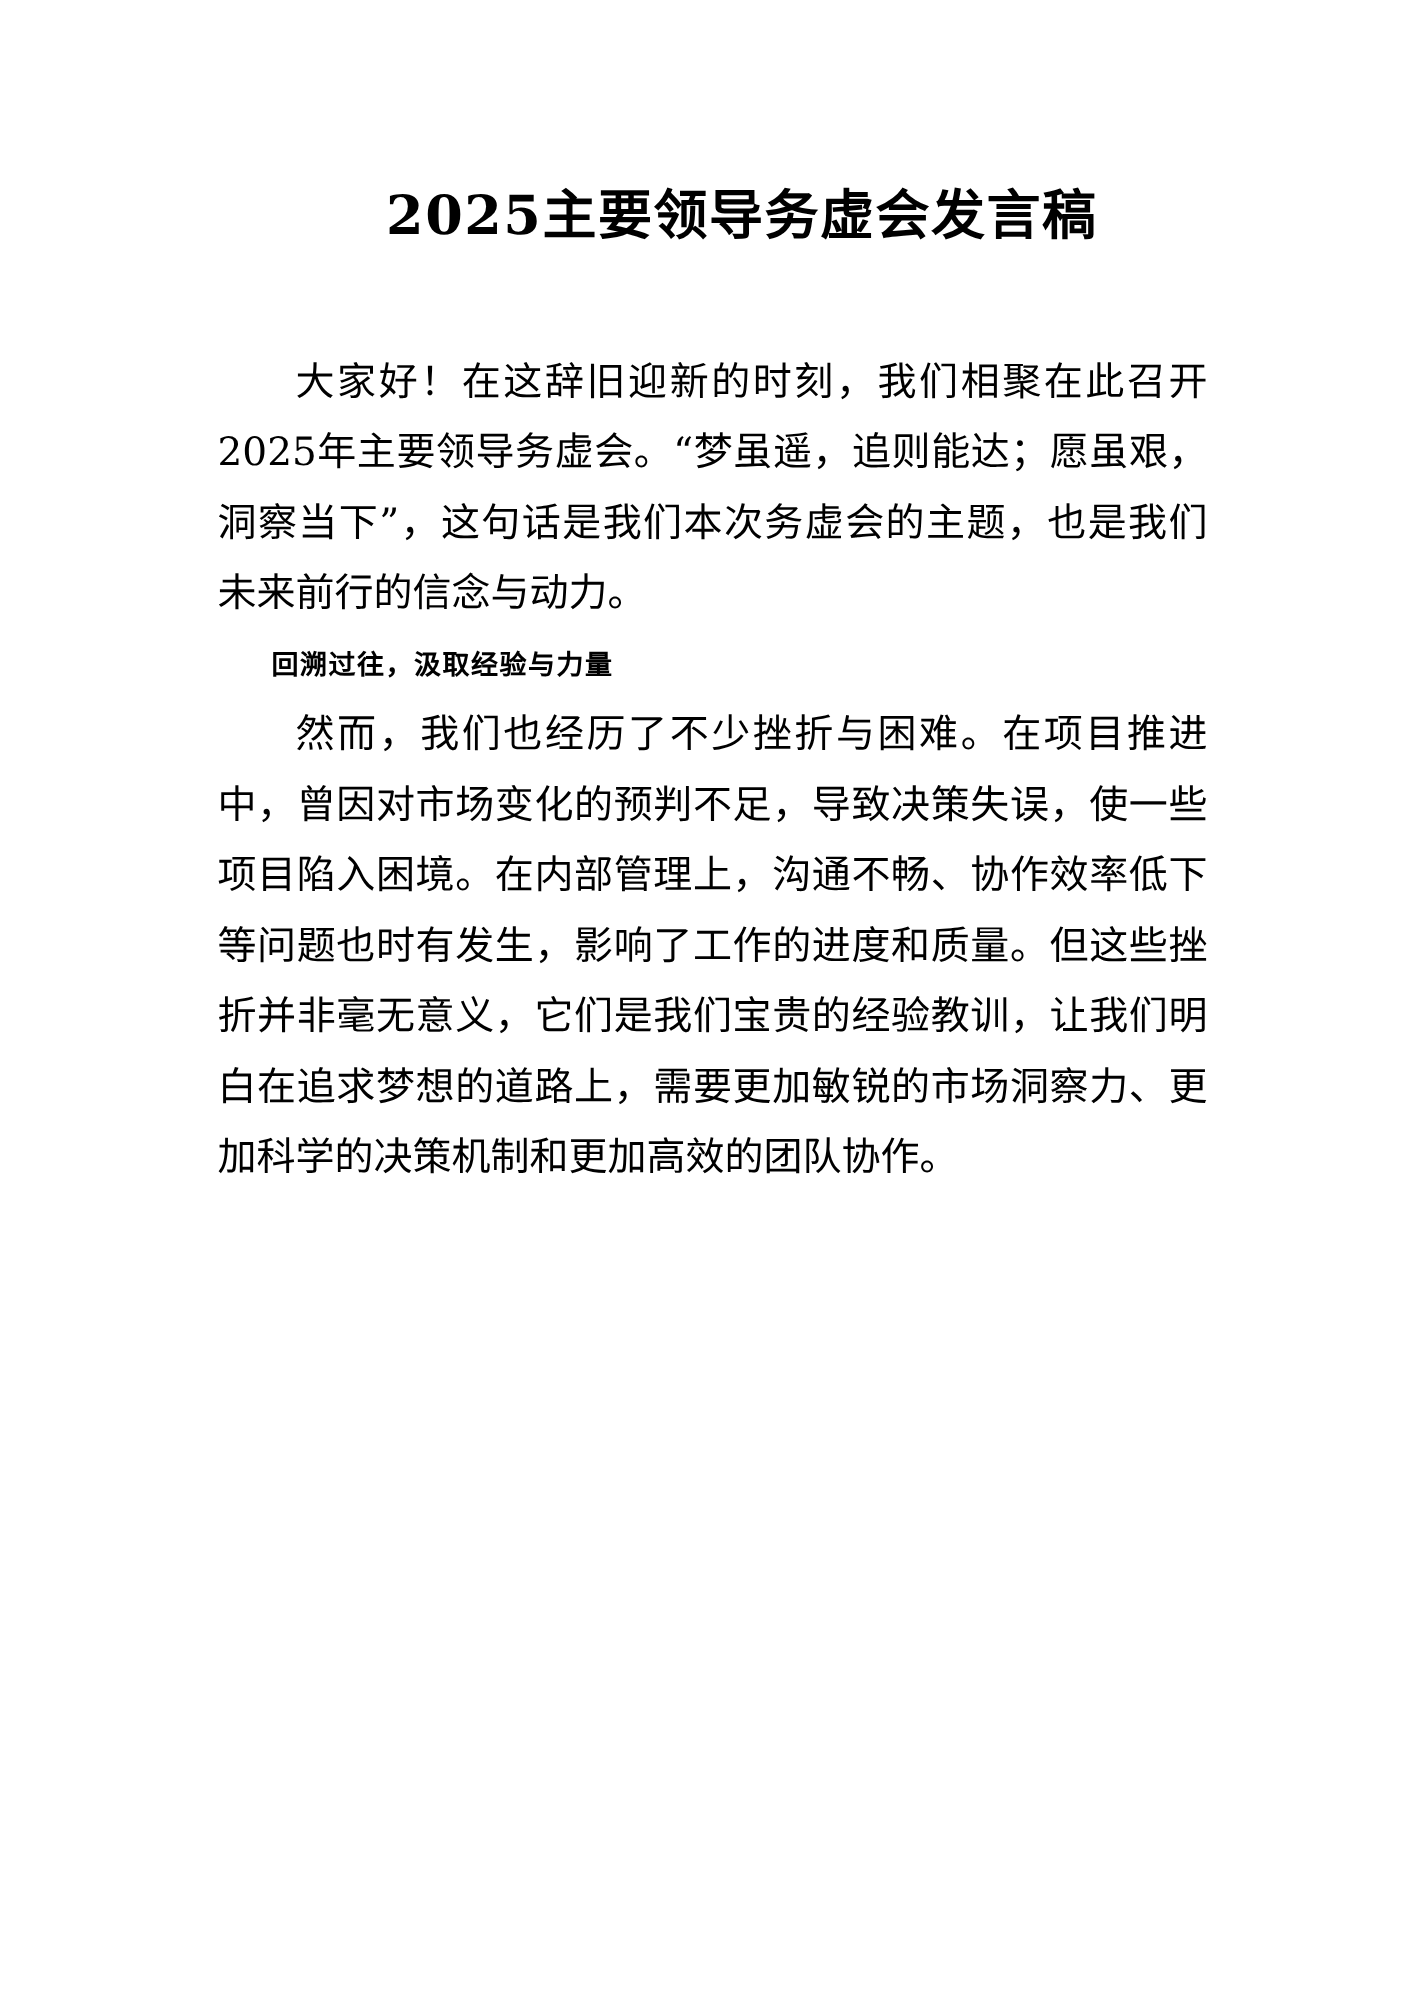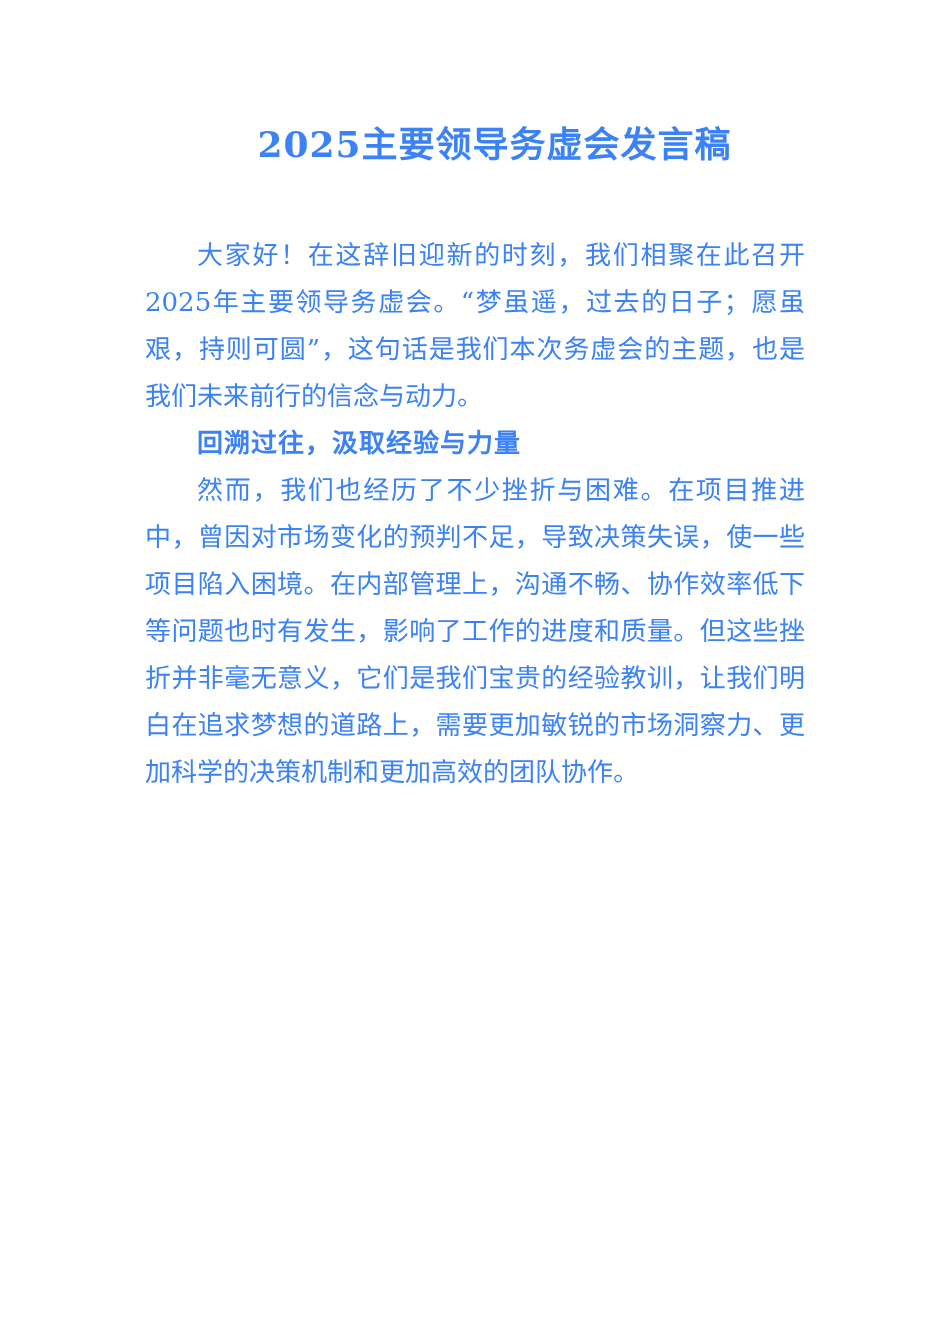--- a/index.html
+++ b/index.html
@@ -9,21 +9,21 @@
     background: #ffffff;
   }
   .page {
     position: relative;
     width: 950px;
     height: 1344px;
     margin: 0 auto;
     background: #ffffff;
     box-sizing: border-box;
     padding: 118px 106px 0 145px;
-    color: #3b82f6;
+    color: #000000;
     font-family: "DejaVu Serif", "Liberation Serif", serif;
     overflow: hidden;
   }
   .doc-title {
     margin: 0;
     font-size: 36px;
     line-height: 52px;
     font-weight: 700;
     text-align: center;
     font-family: "DejaVu Serif", "Liberation Serif", serif;
@@ -42,40 +42,40 @@
     margin: 0;
     padding: 0;
     text-indent: 2em;
   }
   .salutation {
     text-align: left;
   }
   .section-heading {
     margin: 0;
     padding: 0;
-    font-size: 26px;
+    font-size: 18px;
     line-height: 47px;
     font-weight: 700;
     text-indent: 2em;
     text-align: left;
     font-family: "DejaVu Sans", "Liberation Sans", sans-serif;
     letter-spacing: 1px;
   }
 </style>
 </head>
 <body>
 
 <div class="page">
 
   <h1 class="doc-title">2025主要领导务虚会发言稿</h1>
 
   <div class="doc-body">
 
 
-    <p class="body-para">大家好！在这辞旧迎新的时刻，我们相聚在此召开2025年主要领导务虚会。“梦虽遥，过去的日子；愿虽艰，持则可圆”，这句话是我们本次务虚会的主题，也是我们未来前行的信念与动力。</p>
+    <p class="body-para">大家好！在这辞旧迎新的时刻，我们相聚在此召开2025年主要领导务虚会。“梦虽遥，追则能达；愿虽艰，洞察当下”，这句话是我们本次务虚会的主题，也是我们未来前行的信念与动力。</p>
 
     <h2 class="section-heading">回溯过往，汲取经验与力量</h2>
 
 
     <p class="body-para">然而，我们也经历了不少挫折与困难。在项目推进中，曾因对市场变化的预判不足，导致决策失误，使一些项目陷入困境。在内部管理上，沟通不畅、协作效率低下等问题也时有发生，影响了工作的进度和质量。但这些挫折并非毫无意义，它们是我们宝贵的经验教训，让我们明白在追求梦想的道路上，需要更加敏锐的市场洞察力、更加科学的决策机制和更加高效的团队协作。</p>
 
 
 
   </div>
 

